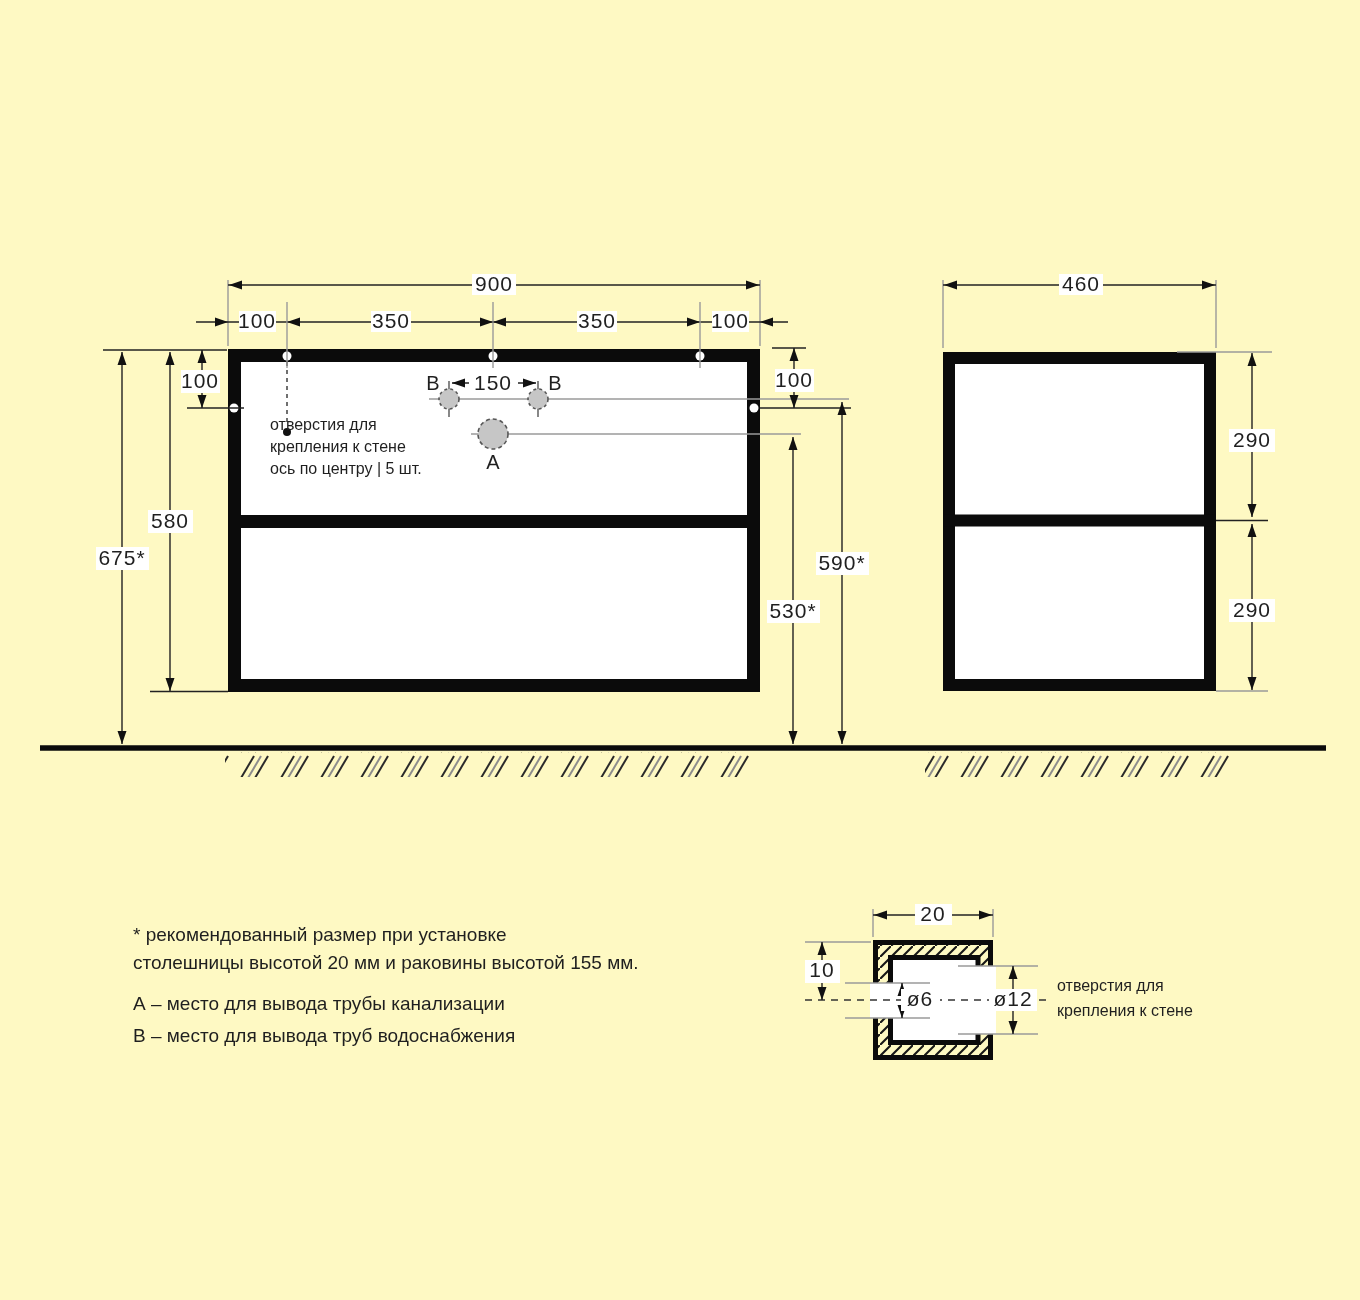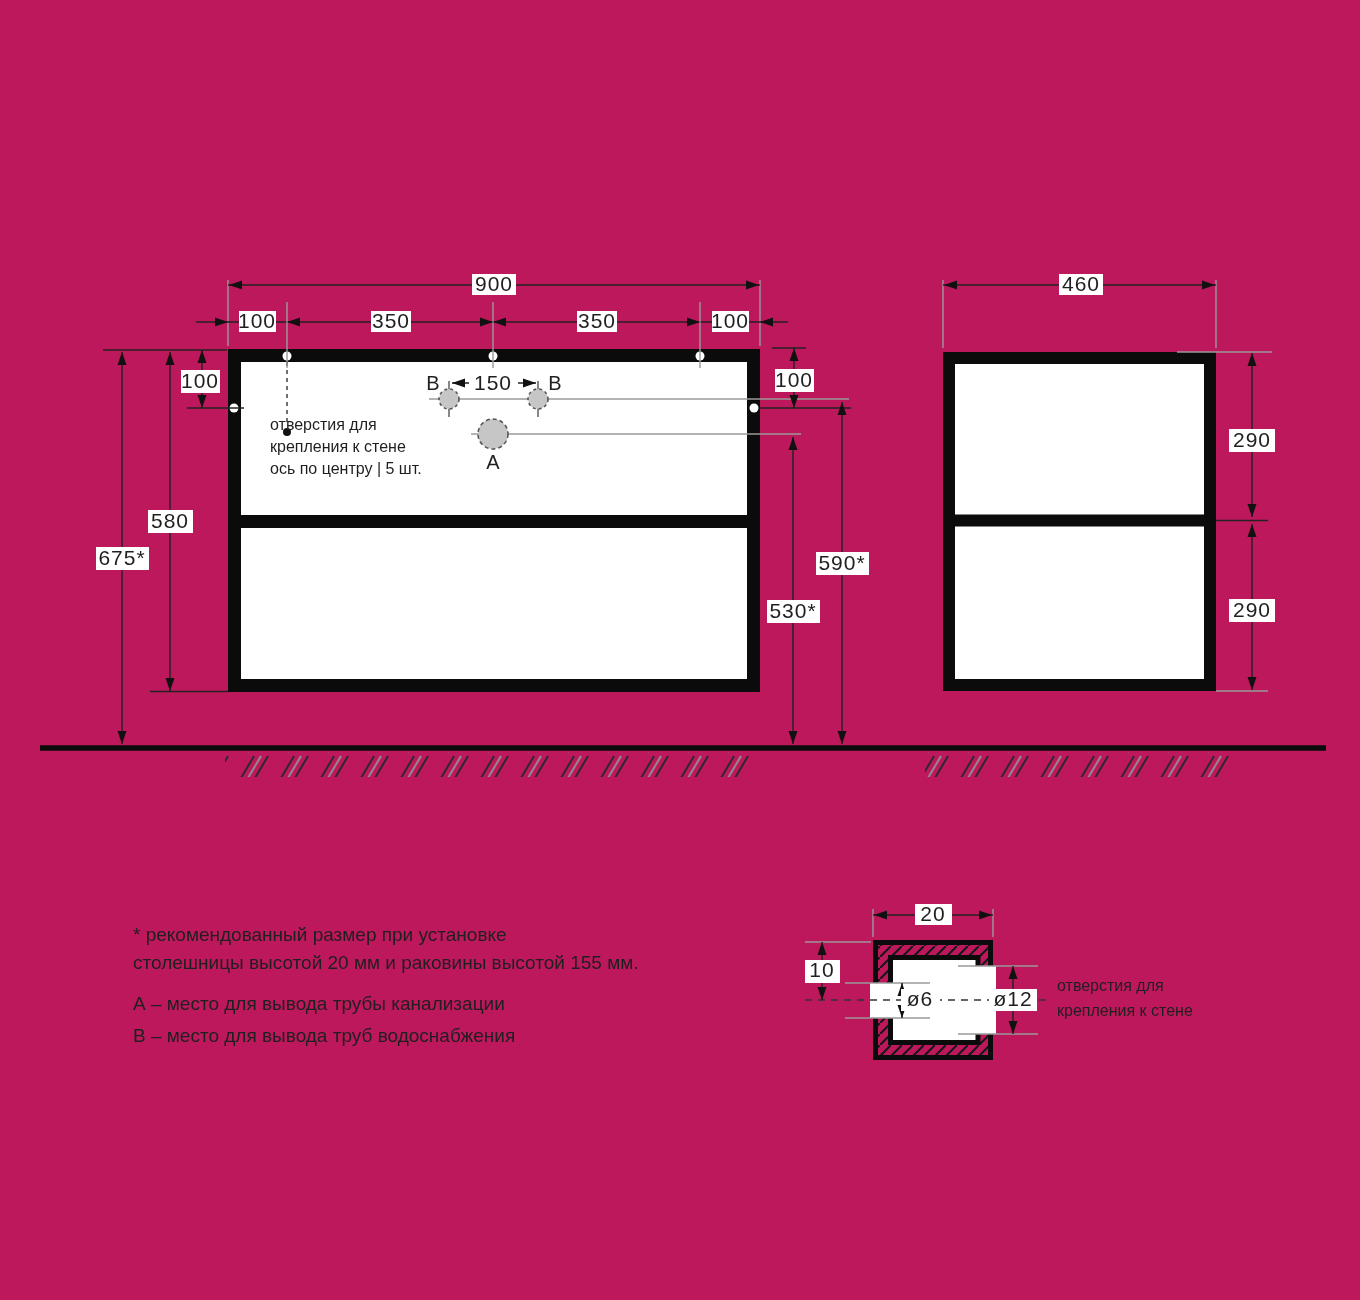--- a/index.html
+++ b/index.html
@@ -1,16 +1,16 @@
 <!DOCTYPE html>
 <html><head>
 <meta charset="utf-8">
 <style>
   html,body{margin:0;padding:0;background:#ffffff;}
-  .canvas{position:relative;width:1360px;height:1300px;background:#be185d;overflow:hidden;
+  .canvas{position:relative;width:1360px;height:1300px;background:#fef9c3;overflow:hidden;
           font-family:"Liberation Sans","DejaVu Sans",sans-serif;}
   svg{position:absolute;left:0;top:0;}
   text{fill:#1f1f1f;font-family:"Liberation Sans","DejaVu Sans",sans-serif;}
   .dim{font-size:21px;letter-spacing:1px;}
   .note{font-size:16px;}
   .legend{font-size:19px;}
   .lbl{font-size:20px;}
 </style>
 </head>
 <body>

